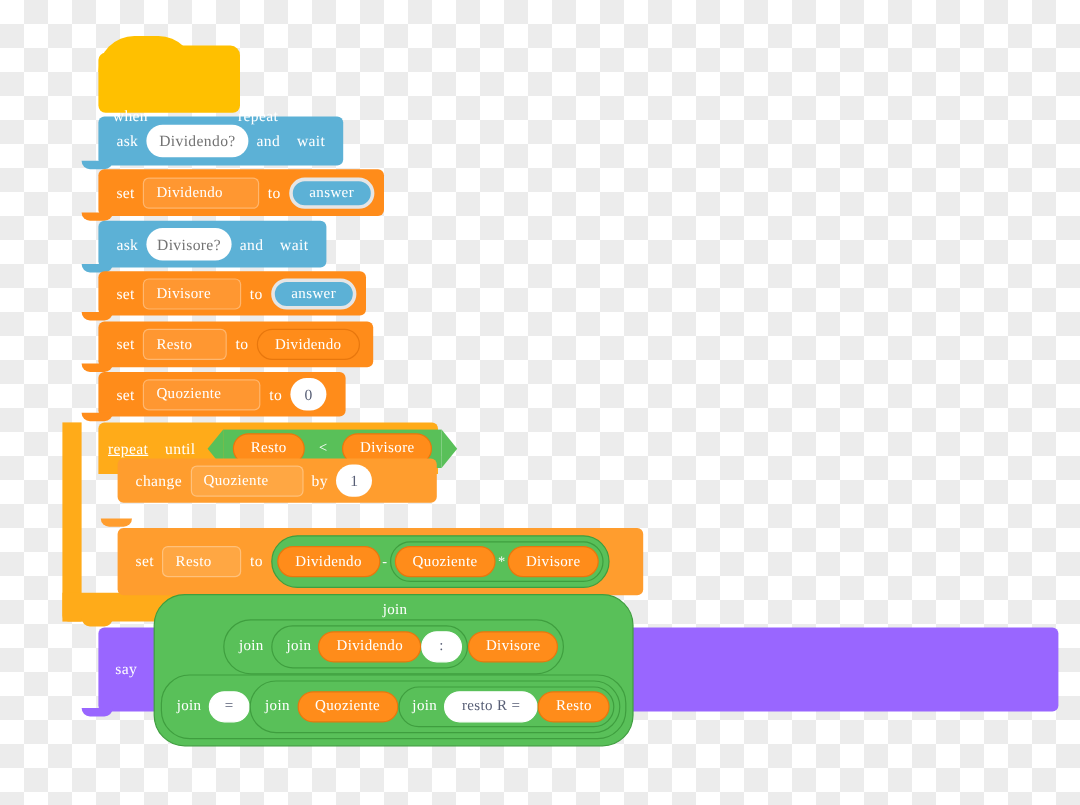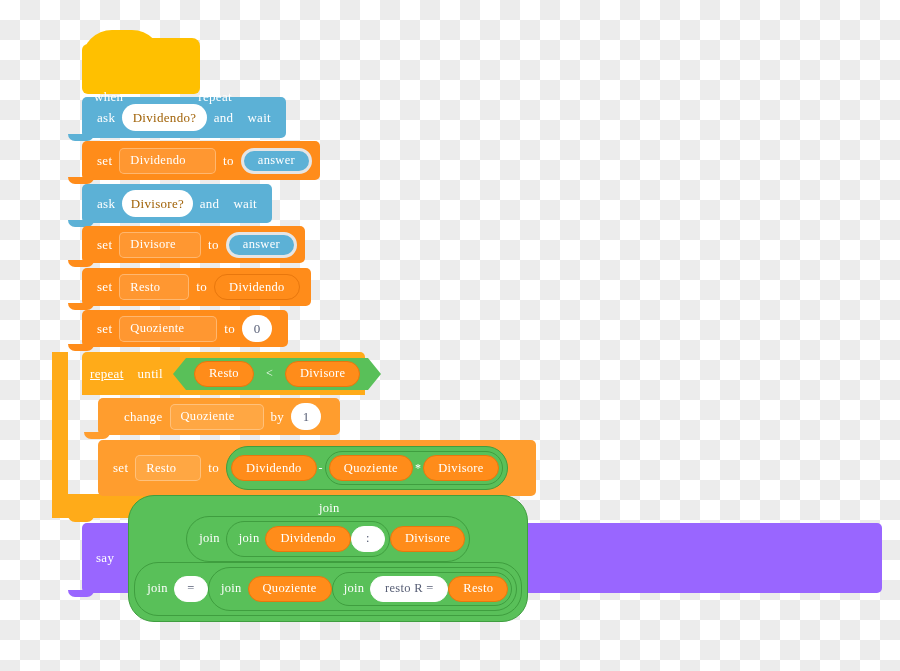--- a/index.html
+++ b/index.html
@@ -106,21 +106,21 @@
   
   .txtin {
     display: inline-flex;
     align-items: center;
     justify-content: center;
     height: 27px;
     min-width: 42px;
     border-radius: 14px;
     padding: 0 14px;
     background: #ffffff;
-    color: #a16207;
+    color: #737373;
     font-size: 13px;
     box-sizing: border-box;
   }
   .numin {
     display: inline-flex;
     align-items: center;
     justify-content: center;
     height: 27px;
     width: 30px;
     border-radius: 14px;
@@ -244,21 +244,21 @@
     <span class="lbl">until</span>
     <span class="hexbox" style="margin-left:16px;">
       <span class="hexbody">
         <span class="rep var">Resto</span>
         <span class="op-sym">&lt;</span>
         <span class="rep var">Divisore</span>
       </span>
     </span>
   </div>
 
-  <div class="blk stack" style="left:68px; top:398px; width:242px; height:37px; background:#ff9d2e; border-radius:5px;justify-content:center;">
+  <div class="blk stack" style="left:68px; top:382px; width:266px; height:37px; background:#ff9d2e; border-radius:5px;">
     <span class="lbl">change</span>
     <span class="slot" style="width:94px;">Quoziente</span>
     <span class="lbl">by</span>
     <span class="numin">1</span>
   </div>
   <div style="position:absolute;left:84px;top:432px;width:26px;height:7px;background:#ff9d2e;border-radius:0 0 7px 7px;"></div>
 
   <div class="blk stack" style="left:68px; top:440px; width:438px; height:56px; background:#ff9d2e; border-radius:5px;">
     <span class="lbl">set</span>
     <span class="slot" style="width:66px;">Resto</span>

